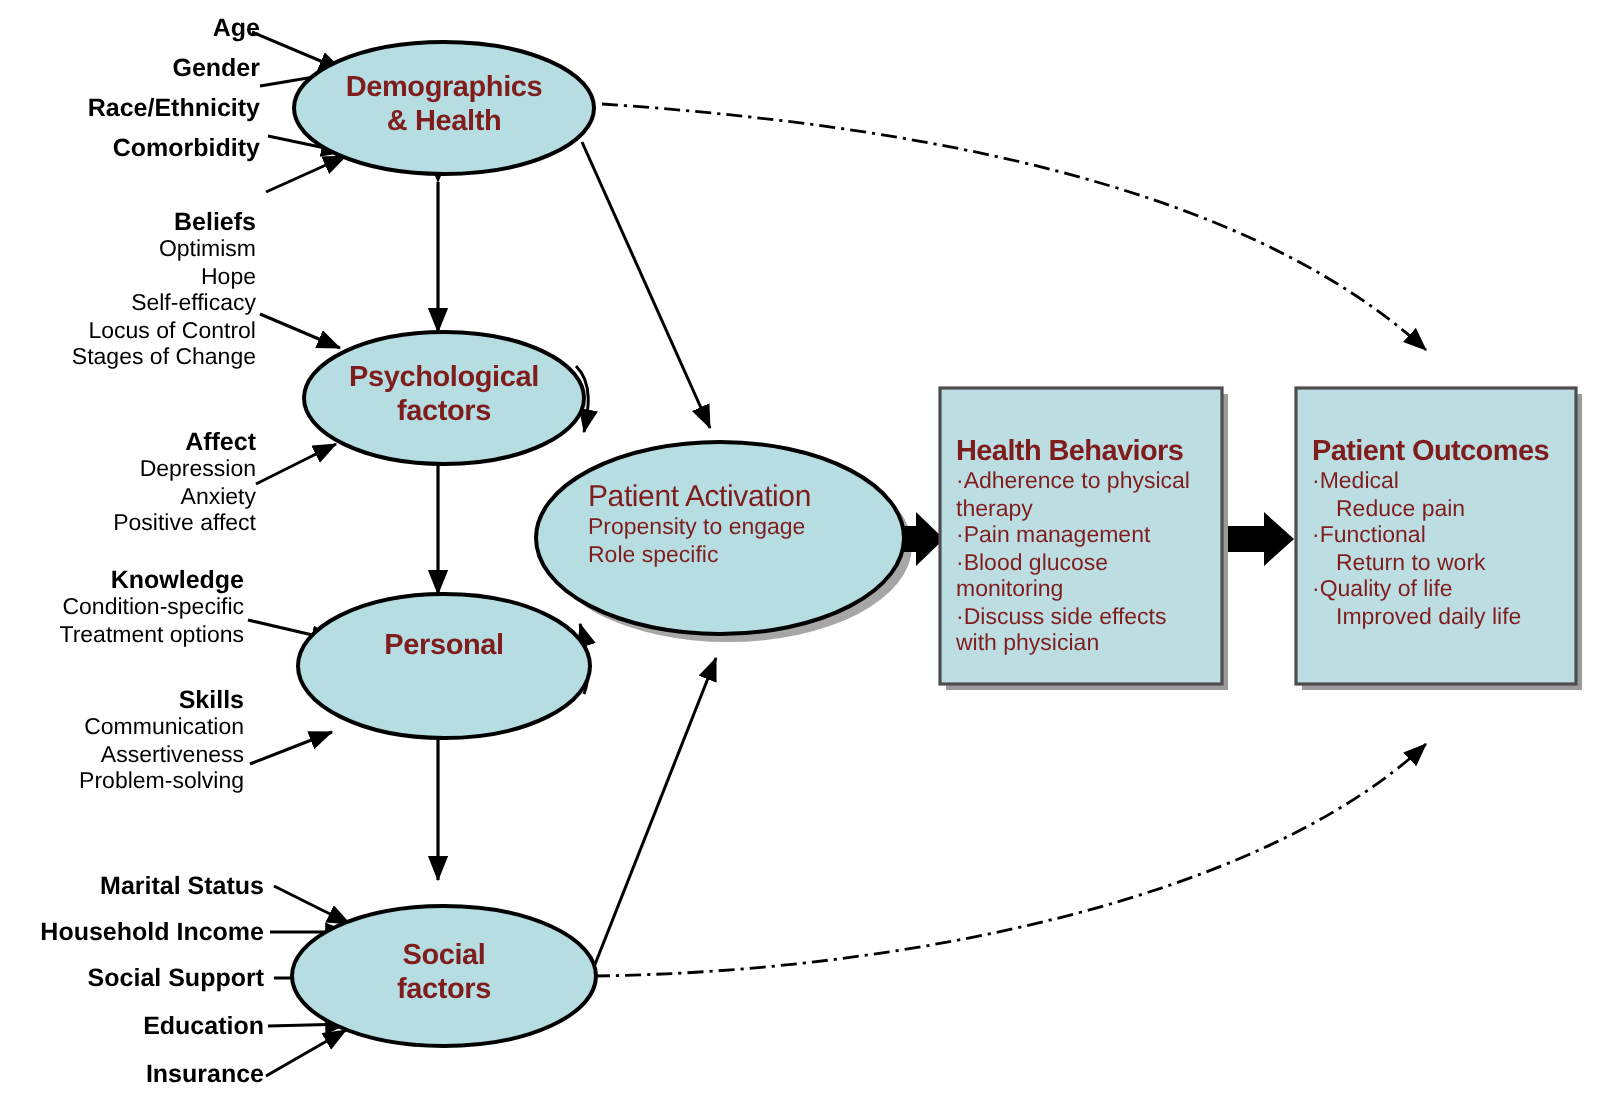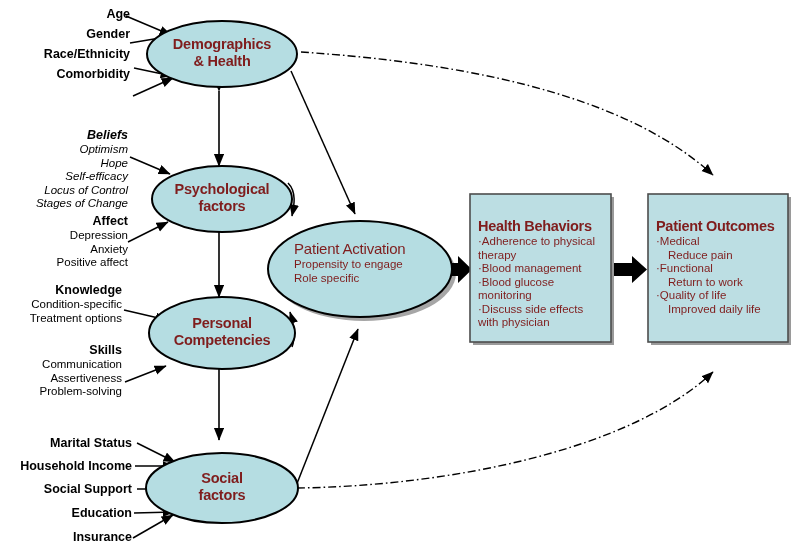--- a/index.html
+++ b/index.html
@@ -165,39 +165,38 @@
     <div>&amp; Health</div>
   </div>
 
   <div class="node-label ellipse-title" style="left:152px; top:181px; width:140px;">
     <div>Psychological</div>
     <div>factors</div>
   </div>
 
   <div class="node-label ellipse-title" style="left:149px; top:315px; width:146px;">
     <div>Personal</div>
-    <div>Competencies</div>
   </div>
 
   <div class="node-label ellipse-title" style="left:160px; top:470px; width:124px;">
     <div>Social</div>
     <div>factors</div>
   </div>
 
   <div class="node-label" style="left:294px; top:240px; width:190px; text-align:left;">
     <div class="pa-title">Patient Activation</div>
     <div class="pa-sub">Propensity to engage</div>
     <div class="pa-sub">Role specific</div>
   </div>
 
   <div class="node-label" style="left:478px; top:218px; width:128px; text-align:left;">
     <div class="box-title">Health Behaviors</div>
     <div class="box-list">
       <div>·Adherence to physical therapy</div>
-      <div>·Blood management</div>
+      <div>·Pain management</div>
       <div>·Blood glucose monitoring</div>
       <div>·Discuss side effects with physician</div>
     </div>
   </div>
 
   <div class="node-label" style="left:656px; top:218px; width:128px; text-align:left;">
     <div class="box-title">Patient Outcomes</div>
     <div class="box-list">
       <div>·Medical</div>
       <div class="indent">Reduce pain</div>
@@ -208,21 +207,21 @@
     </div>
   </div>
 
   <div class="side-group" style="left:0px; top:4px; width:130px;">
     <div class="side-single">Age</div>
     <div class="side-single">Gender</div>
     <div class="side-single">Race/Ethnicity</div>
     <div class="side-single">Comorbidity</div>
   </div>
 
-  <div class="side-group" style="left:0px; top:128px; width:128px;font-style:italic;">
+  <div class="side-group" style="left:0px; top:104px; width:128px;">
     <div class="side-head">Beliefs</div>
     <div class="side-item">Optimism</div>
     <div class="side-item">Hope</div>
     <div class="side-item">Self-efficacy</div>
     <div class="side-item">Locus of Control</div>
     <div class="side-item">Stages of Change</div>
   </div>
 
   <div class="side-group" style="left:0px; top:214px; width:128px;">
     <div class="side-head">Affect</div>

